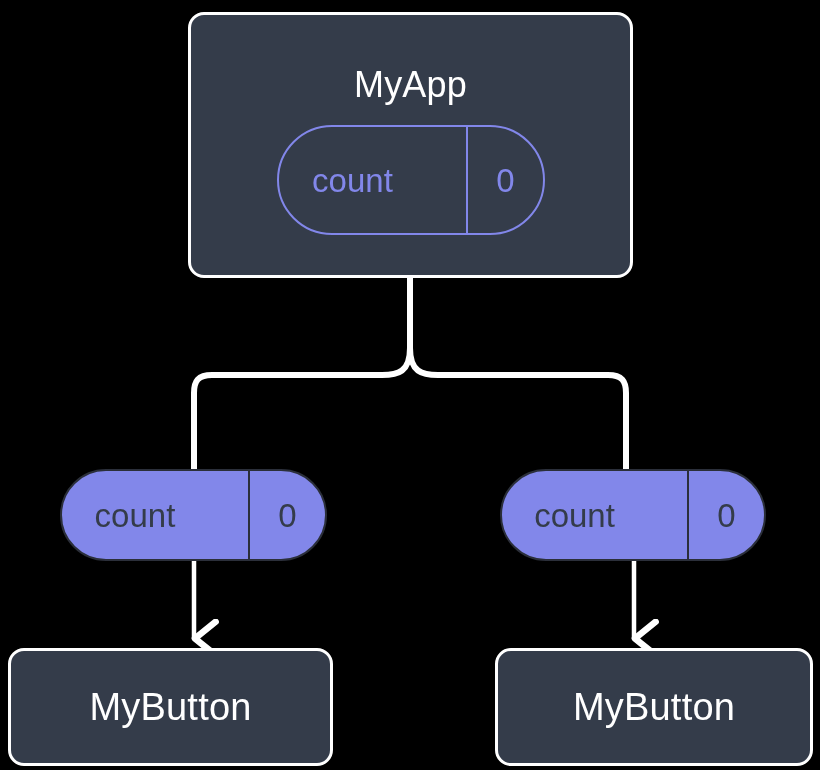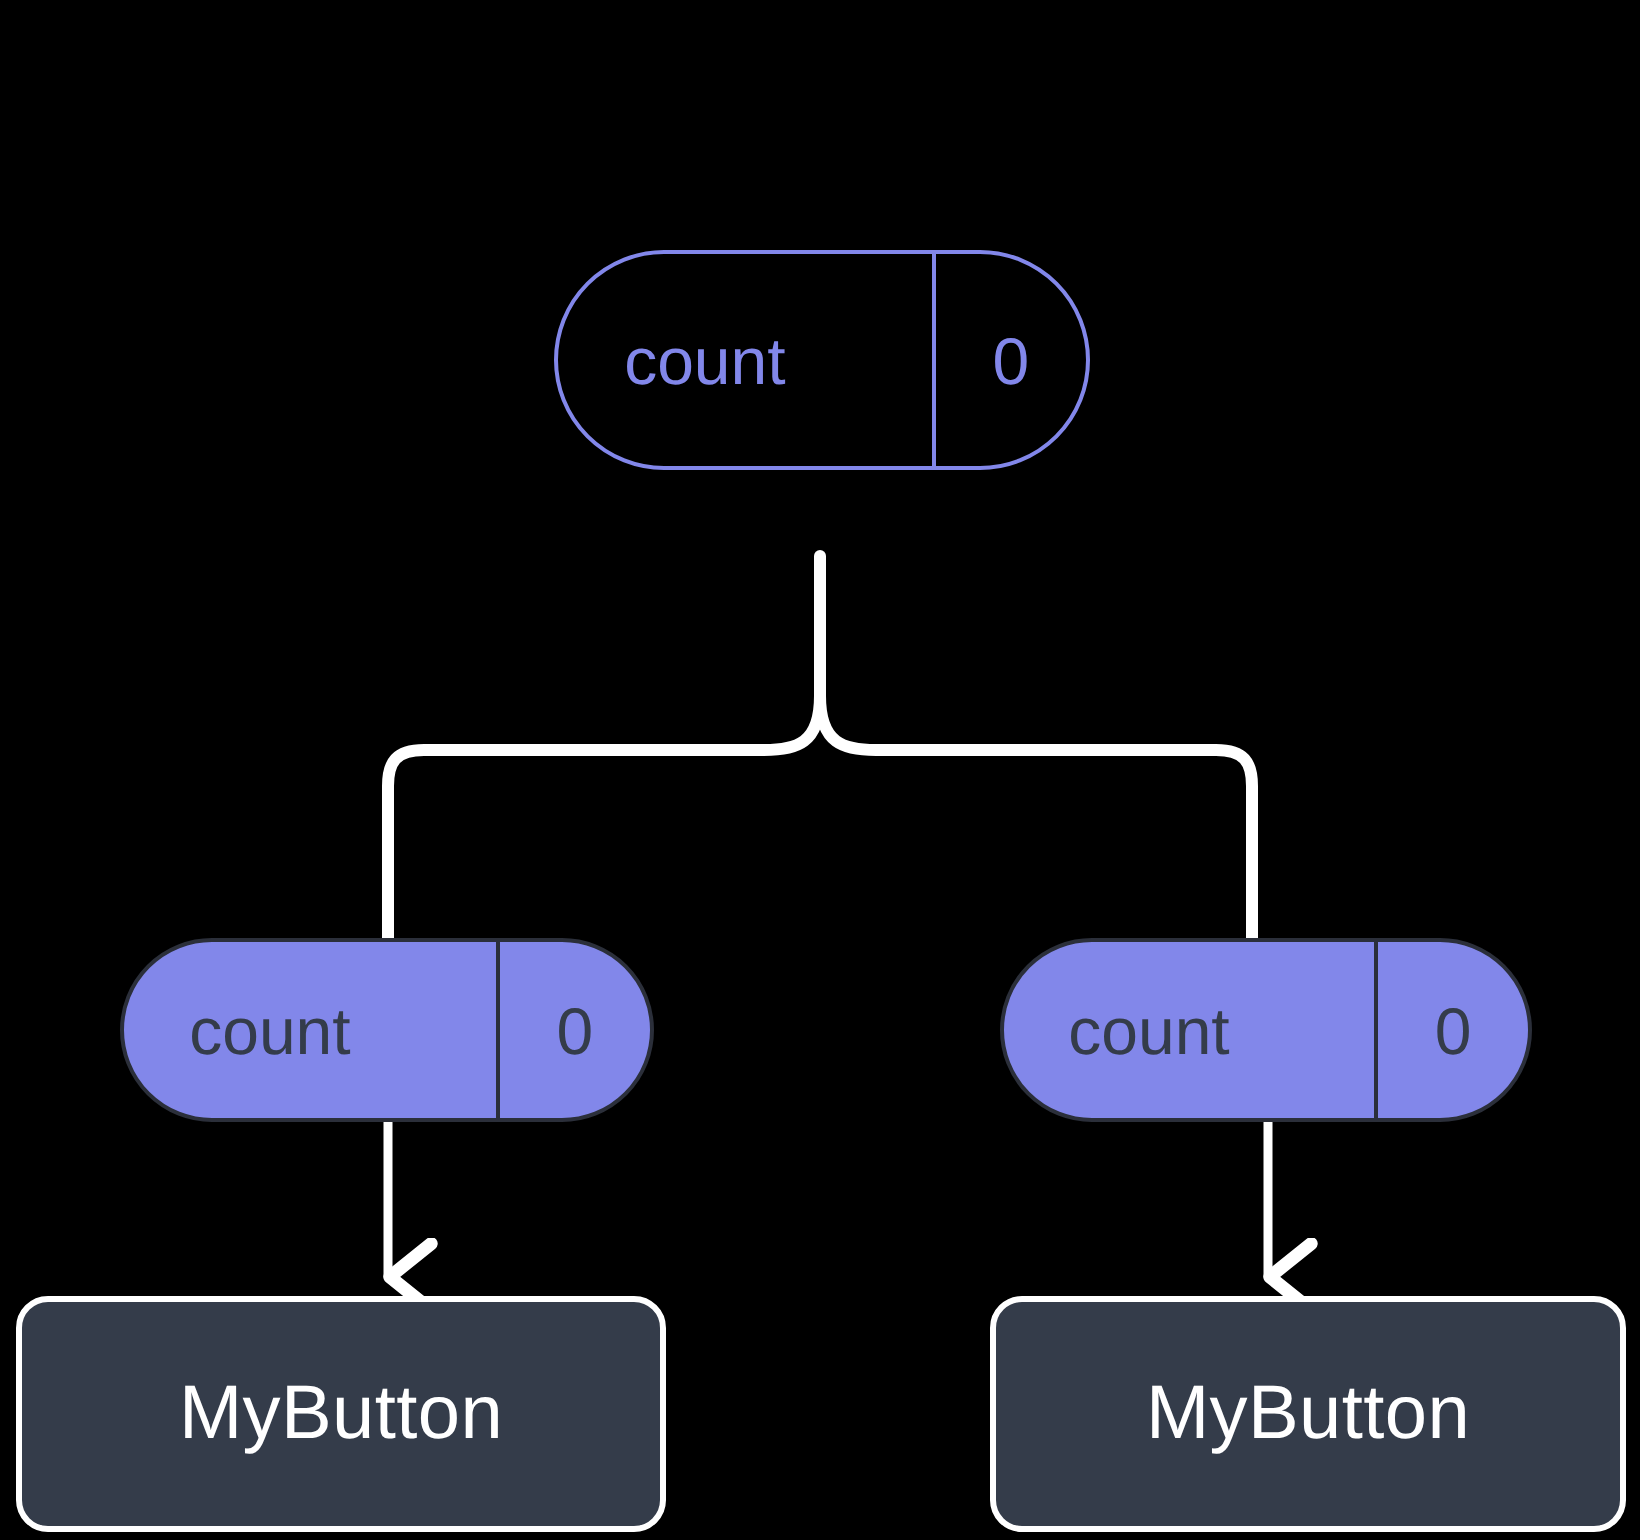--- a/index.html
+++ b/index.html
@@ -152,20 +152,23 @@
 
     <path d="M 410 348 C 410 372 422 375 438 375
              L 608 375 C 622 375 626 381 626 393
              L 626 470" fill="none" stroke="#ffffff" stroke-width="6" stroke-linecap="round" stroke-linejoin="round"></path>
 
     <line x1="194" y1="561" x2="194" y2="638" stroke="#ffffff" stroke-width="4.5" stroke-linecap="round" marker-end="url(#arrowhead)"></line>
 
     <line x1="634" y1="561" x2="634" y2="638" stroke="#ffffff" stroke-width="4.5" stroke-linecap="round" marker-end="url(#arrowhead)"></line>
   </svg>
 
+  <div class="comp-box" id="node-myapp">
+    <div class="comp-title">MyApp</div>
+  </div>
 
   <div class="pill outlined" id="pill-myapp">
     <div class="pill-key">count</div>
     <div class="pill-val">0</div>
   </div>
 
   <div class="pill filled" id="pill-left">
     <div class="pill-key">count</div>
     <div class="pill-val">0</div>
   </div>

